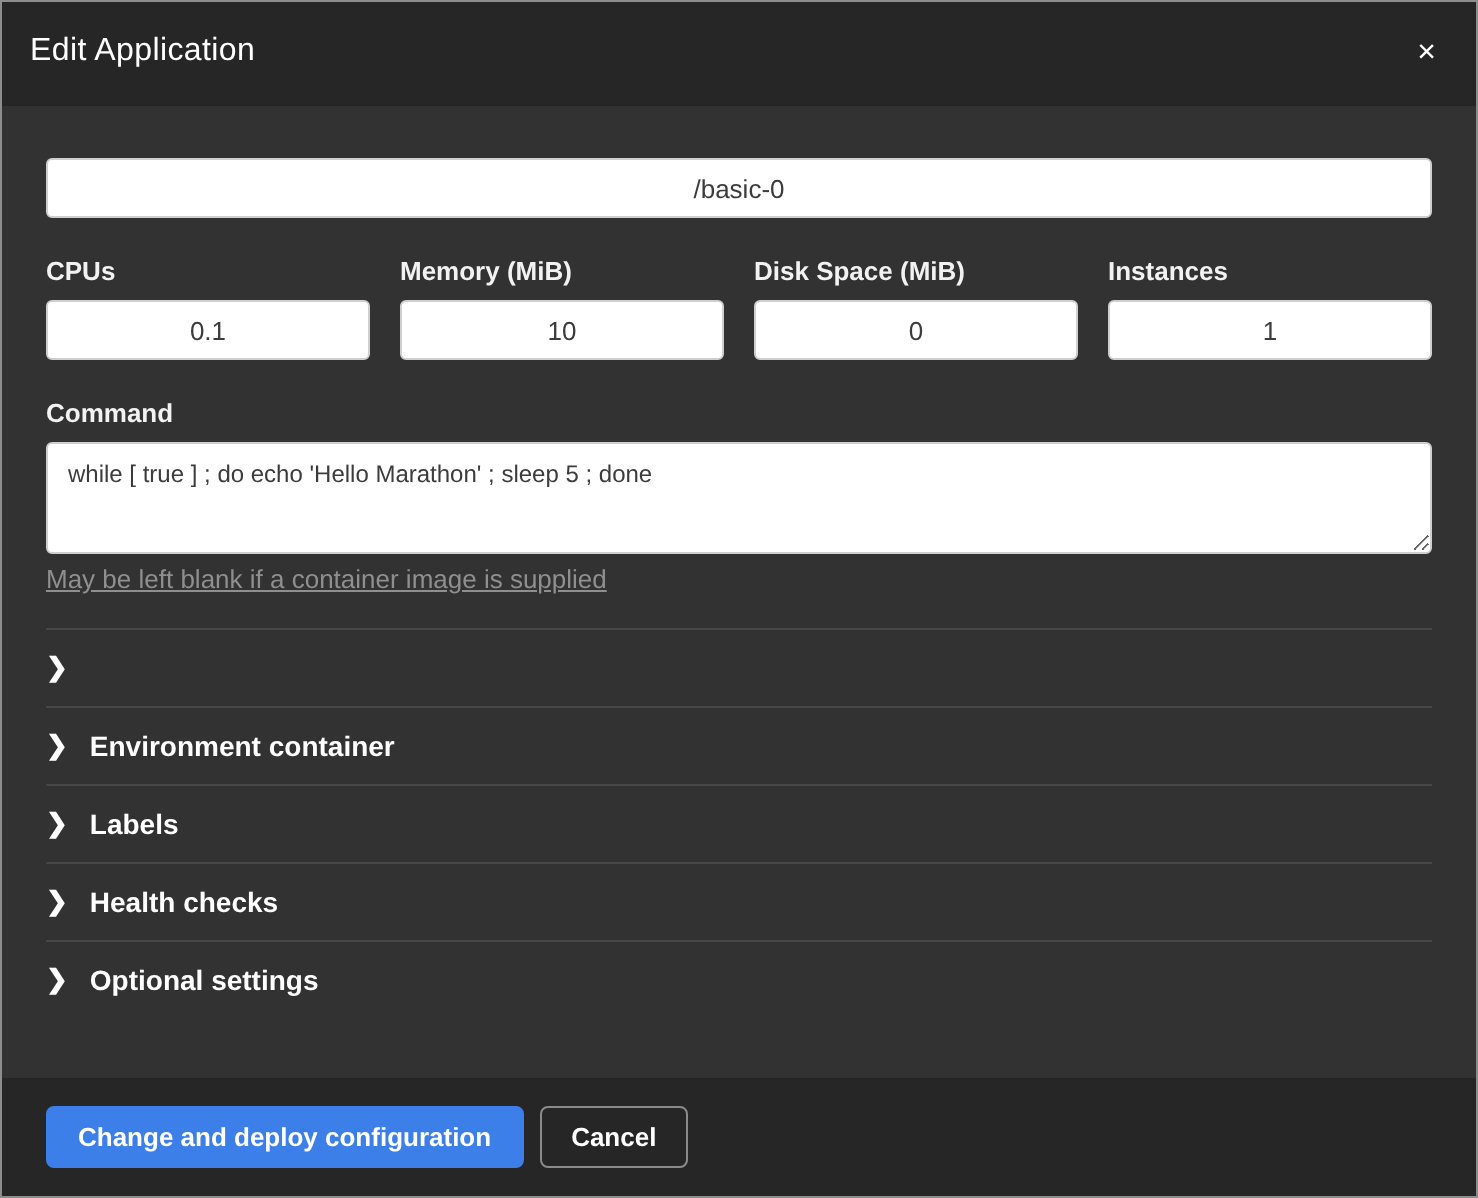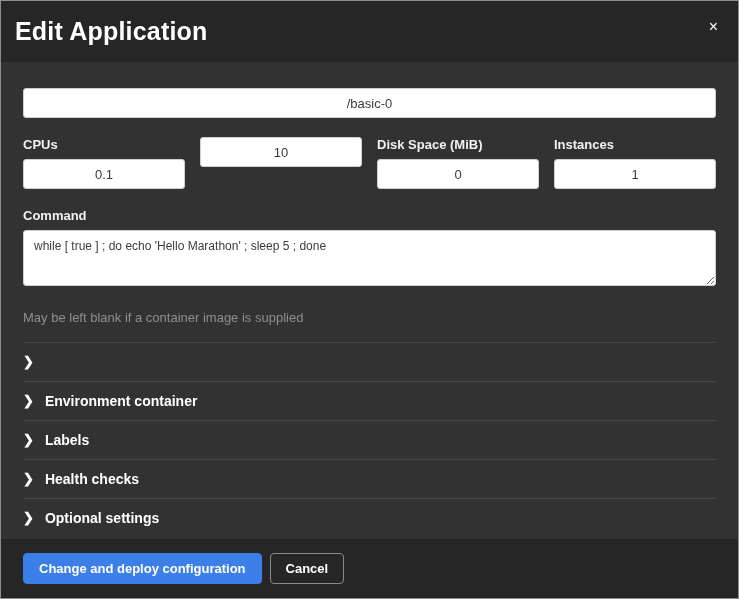--- a/index.html
+++ b/index.html
@@ -20,22 +20,22 @@
   .modal-header {
     background: #262626;
     padding: 16px 16px 16px 14px;
     display: flex;
     justify-content: space-between;
     align-items: flex-start;
     flex: 0 0 auto;
   }
   .modal-title {
     color: #ffffff;
-    font-size: 25px;
-    font-weight: bold;
+    font-size: 16px;
+    font-weight: normal;
     letter-spacing: .2px;
     text-align: center;
   }
   .close-btn {
     color: #ffffff;
     font-size: 16px;
     line-height: 16px;
     cursor: pointer;
     padding: 2px 4px;
     background: none;
@@ -82,21 +82,22 @@
     display: flex;
     gap: 15px;
     margin-top: 19px;
   }
   .field-col { flex: 1 1 0; }
   .field-block-full { margin-top: 0; }
   .command-block { margin-top: 19px; }
   .help-text {
     color: #8f8f8f;
     font-size: 13px;
-    margin-top: 20px;
+    margin-top: 0;
+    text-decoration: underline;
   }
   .sections { margin-top: 17px; }
   .section-row {
     border-top: 1px solid #474747;
     height: 39px;
     display: flex;
     align-items: center;
     gap: 11px;
     cursor: pointer;
   }
@@ -157,20 +158,21 @@
     <div class="field-block-full">
       <input class="text-input" type="text" value="/basic-0" style="">
     </div>
 
     <div class="field-row">
       <div class="field-col">
         <label class="field-label">CPUs</label>
         <input class="text-input" type="text" value="0.1" style="">
       </div>
       <div class="field-col">
+        <label class="field-label">Memory (MiB)</label>
         <input class="text-input" type="text" value="10" style="">
       </div>
       <div class="field-col">
         <label class="field-label">Disk Space (MiB)</label>
         <input class="text-input" type="text" value="0" style="">
       </div>
       <div class="field-col">
         <label class="field-label">Instances</label>
         <input class="text-input" type="text" value="1" style="">
       </div>

